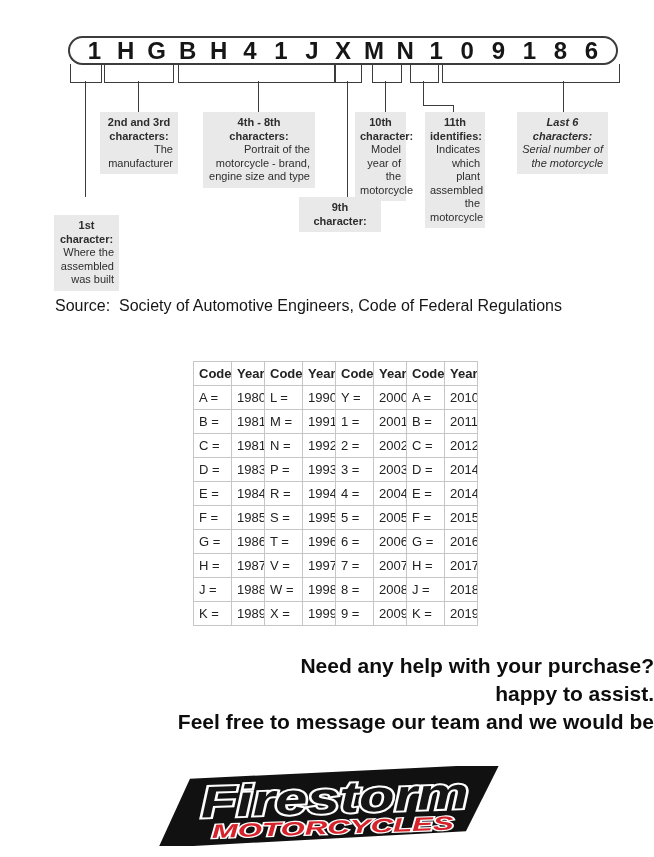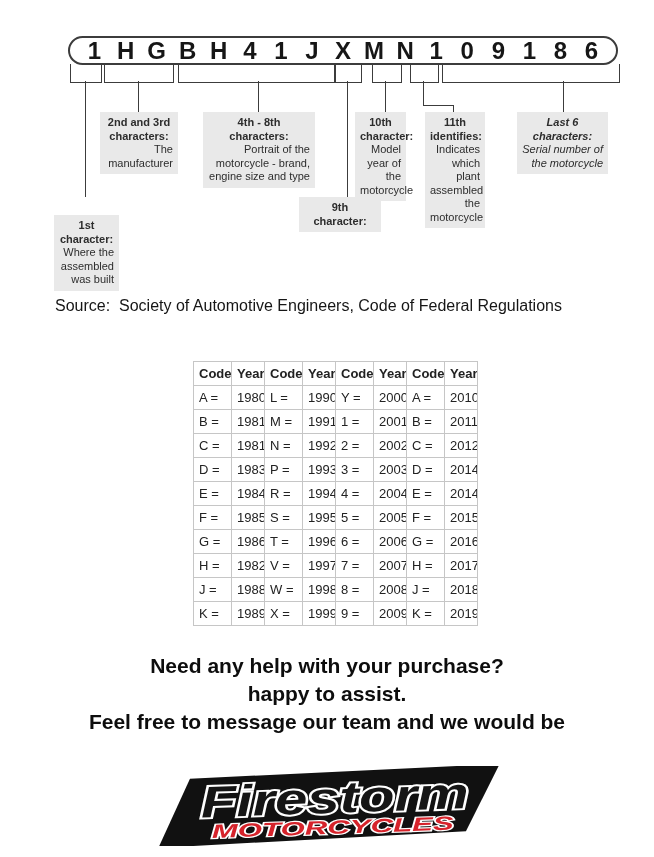--- a/index.html
+++ b/index.html
@@ -46,21 +46,21 @@
     font-size:13px;color:#222;
   }
   table.yeartable th,table.yeartable td{
     border:1px solid #c6c6c6;padding:3.5px 5px;line-height:16px;
     text-align:left;font-weight:normal;overflow:hidden;white-space:nowrap;
   }
   table.yeartable th{font-weight:bold;}
   col.code{width:38px;} col.year{width:33px;}
   
   .help{
-    position:absolute;left:0;top:652px;width:654px;text-align:center;
+    position:absolute;left:0;top:652px;width:654px;text-align:right;
     font-weight:bold;font-size:21px;line-height:28px;color:#0d0d0d;
   }
   
   .logo{position:absolute;left:151px;top:766px;width:352px;height:80px;}
   .logo svg{display:block;width:352px;height:80px;}
 </style>
 </head>
 <body>
 
 <div class="canvas">
@@ -223,21 +223,21 @@
             <td>1986</td>
             <td>T =</td>
             <td>1996</td>
             <td>6 =</td>
             <td>2006</td>
             <td>G =</td>
             <td>2016</td>
           </tr>
           <tr>
             <td>H =</td>
-            <td>1982</td>
+            <td>1987</td>
             <td>V =</td>
             <td>1997</td>
             <td>7 =</td>
             <td>2007</td>
             <td>H =</td>
             <td>2017</td>
           </tr>
           <tr>
             <td>J =</td>
             <td>1988</td>

